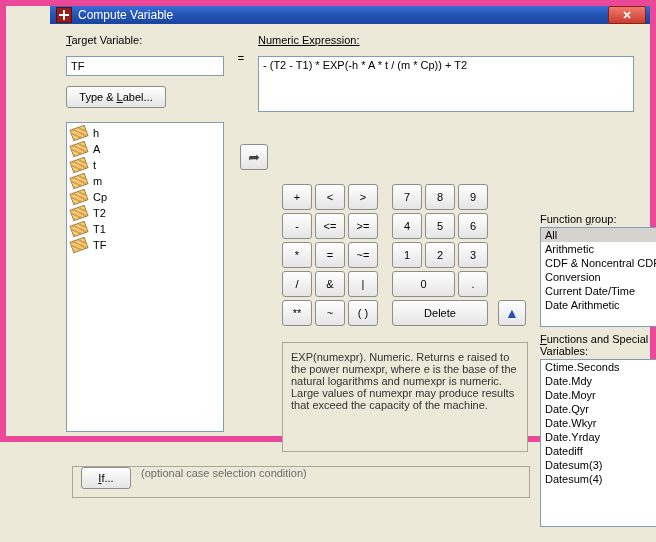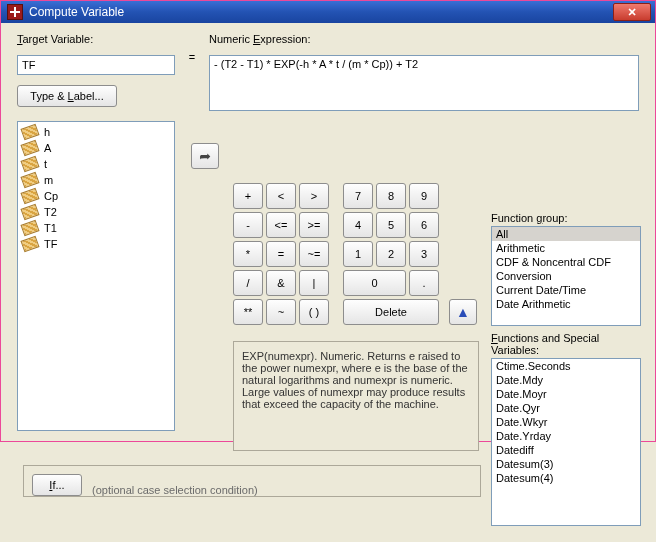--- a/index.html
+++ b/index.html
@@ -8,24 +8,25 @@
     font-family: Tahoma, Arial, sans-serif;
     font-size: 11px;
     background: #ece9d8;
     width: 656px;
     height: 542px;
     overflow: hidden;
   }
   .window {
     width: 656px;
     height: 442px;
-    border: 1px solid #ec4899;
+    border: 6px solid #ec4899;
     background: #ece9d8;
     display: flex;
     flex-direction: column;
+    padding-left: 44px;
   }
   .titlebar {
     height: 28px;
     background: linear-gradient(to bottom, #3a6ed5 0%, #2353b3 50%, #1944a0 100%);
     display: flex;
     align-items: center;
     padding: 0 4px 0 6px;
     color: #fff;
   }
   .titlebar .appicon {
@@ -72,21 +73,21 @@
   .tvblock { width: 158px; }
   .tvinput {
     width: 100%;
     height: 20px;
     border: 1px solid #7f9db9;
     background: #fff;
     padding: 2px 4px;
     font: inherit;
   }
   .eq { width: 18px; text-align: center; padding-top: 18px; }
-  .exprblock { flex: 1; }
+  .exprblock { flex: 1; text-decoration: underline; }
   .exprarea {
     width: 100%;
     height: 56px;
     border: 1px solid #7f9db9;
     background: #fff;
     padding: 2px 4px;
     font: inherit;
     resize: none;
     overflow: auto;
   }
@@ -213,21 +214,21 @@
     overflow: hidden;
   }
   .ifrow {
     position: absolute;
     left: 22px;
     top: 442px;
     width: 458px;
     height: 32px;
     border: 1px solid #aca899;
     display: flex;
-    align-items: flex-end;
+    align-items: flex-start;
     padding: 0 8px;
     gap: 10px;
   }
   .ifbtn { width: 50px; }
   .ifbtn span.ul { text-decoration: underline; }
   .iftxt { color: #6b6b6b; }
   .bottombtns {
     position: absolute;
     left: 0; right: 0;
     bottom: 12px;

